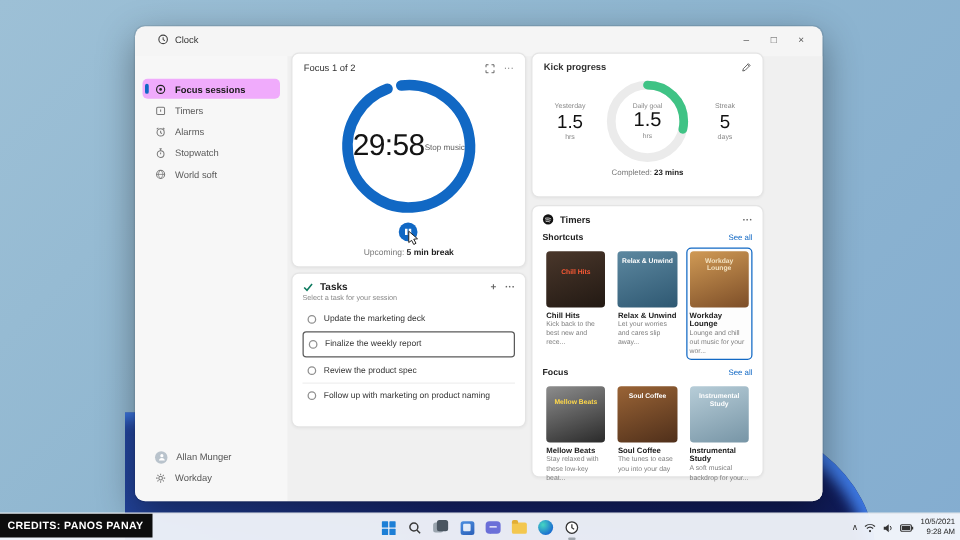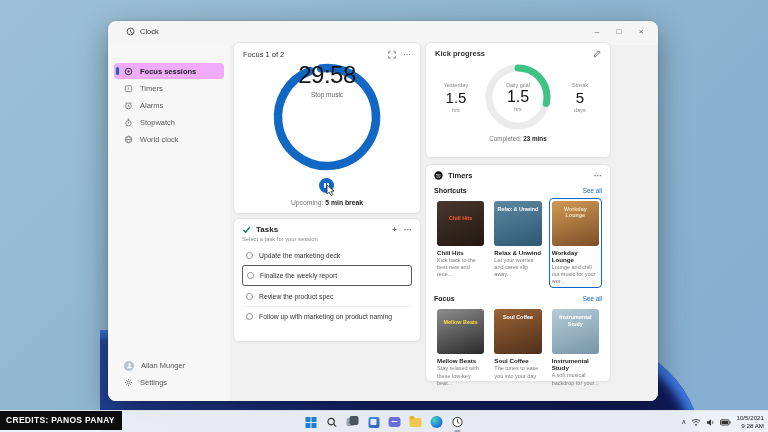--- a/index.html
+++ b/index.html
@@ -36,21 +36,21 @@
   .main { position:absolute; left:122px; top:24px; right:0; bottom:0; background:#f0f0f0; }
   .card { position:absolute; background:#fff; border:1px solid #e4e4e4; border-radius:6px; box-shadow:0 1px 2px rgba(0,0,0,.04); }
   .card-head { display:flex; align-items:center; padding:7px 9px 0 9px; font-size:7.5px; color:#333; }
   .head-spacer { flex:1; }
   .ic-btn { color:#666; font-size:8px; margin-left:7px; line-height:1; }
 
   
   .focus-card { left:3px; top:-3px; width:188px; height:172px; }
   .ring-wrap { position:relative; width:112px; height:112px; margin:2px auto 0; }
   .ring-wrap svg { position:absolute; inset:0; }
-  .ring-center { position:absolute; inset:0; display:flex; flex-direction:column; align-items:center; }
+  .ring-center { position:absolute; inset:0; display:flex; flex-direction:row; align-items:center; justify-content:center; }
   .big-time { font-size:24px; font-weight:400; color:#141414; letter-spacing:-.5px; }
   .ring-sub { font-size:6.5px; color:#5f5f5f; margin-top:2px; }
   .pause-row { position:relative; width:16px; margin:5px auto 0; height:16px; }
   .pause-btn { width:15px; height:15px; border-radius:50%; background:#1168c4; display:flex; align-items:center; justify-content:center; gap:1.5px; }
   .pause-btn i { display:block; width:1.8px; height:5.5px; background:#fff; }
   .cursor { position:absolute; left:7px; top:6px; }
   .upcoming { text-align:center; margin-top:5px; font-size:6.8px; color:#777; }
   .upcoming b { color:#222; }
 
   
@@ -178,41 +178,41 @@
               <circle cx="5" cy="5.8" r="3" fill="none" stroke="#777" stroke-width=".9"></circle>
               <path d="M4 1.2h2M5 1.2v1.6M5 4.5v1.5" fill="none" stroke="#777" stroke-width=".9"></path>
             </svg>
           <span>Stopwatch</span>
         </div>
         <div class="nav-item">
           <svg class="nav-ic" viewBox="0 0 10 10">
               <circle cx="5" cy="5" r="3.6" fill="none" stroke="#777" stroke-width=".9"></circle>
               <path d="M1.4 5h7.2M5 1.4c-2.6 2.2-2.6 5 0 7.2M5 1.4c2.6 2.2 2.6 5 0 7.2" fill="none" stroke="#777" stroke-width=".7"></path>
             </svg>
-          <span>World clock</span>
+          <span>World soft</span>
         </div>
       </div>
       <div class="side-foot">
         <div class="foot-item">
           <span class="avatar">
             <svg width="7" height="7" viewBox="0 0 10 10">
                 <circle cx="5" cy="3.6" r="1.8" fill="#fff"></circle>
                 <path d="M1.6 9c.5-2 2-2.8 3.4-2.8S7.9 7 8.4 9z" fill="#fff"></path>
               </svg>
           </span>
           <span>Allan Munger</span>
         </div>
         <div class="foot-item">
           <svg class="nav-ic" viewBox="0 0 10 10">
               <circle cx="5" cy="5" r="1.6" fill="none" stroke="#777" stroke-width=".9"></circle>
               <g stroke="#777" stroke-width=".9">
                 <path d="M5 1v1.3M5 7.7V9M1 5h1.3M7.7 5H9M2.2 2.2l.9.9M6.9 6.9l.9.9M7.8 2.2l-.9.9M3.1 6.9l-.9.9"></path>
               </g>
             </svg>
-          <span>Settings</span>
+          <span>Workday</span>
         </div>
       </div>
     </div>
 
     <div class="main">
 
       <div class="card focus-card">
         <div class="card-head">
           <span>Focus 1 of 2</span>
           <span class="head-spacer"></span>

